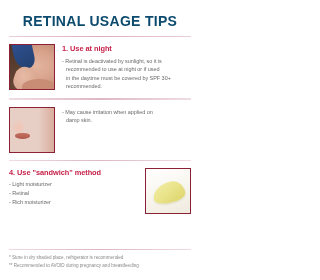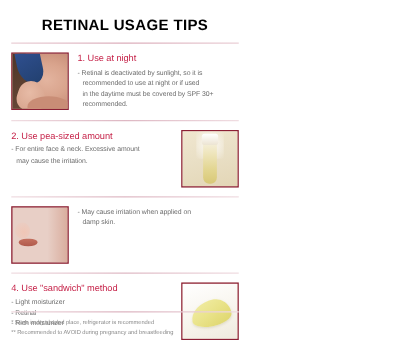--- a/index.html
+++ b/index.html
@@ -24,24 +24,24 @@
     background: #ffffff;
   }
 
   
   .title-wrap {
     padding-top: 14px;
     padding-bottom: 7px;
     text-align: center;
   }
   .title {
-    font-size: 12px;
+    font-size: 14px;
     font-weight: bold;
     letter-spacing: 0.3px;
-    color: #000000;
+    color: #0c4a6e;
     line-height: 1.1;
   }
 
   
   .divider {
     height: 1px;
     width: 100%;
     background: linear-gradient(to right, #e9cdd4, #d9a8b6 50%, #e9cdd4);
     opacity: 0.95;
   }
@@ -59,21 +59,21 @@
   .section.reverse {
     flex-direction: row-reverse;
   }
   .sec-text {
     flex: 1 1 auto;
     min-width: 0;
     padding-top: 1px;
   }
   .sec-head {
     font-size: 7.4px;
-    font-weight: normal;
+    font-weight: bold;
     color: #c51f46;
     line-height: 1.15;
     margin-bottom: 3px;
     letter-spacing: -0.05px;
   }
   .sec-body {
     font-size: 5.5px;
     line-height: 1.55;
     color: #6b6b6b;
     letter-spacing: -0.05px;
@@ -262,36 +262,20 @@
         <span class="ln">- Retinal is deactivated by sunlight, so it is</span>
         <span class="ln indent">recommended to use at night or if used</span>
         <span class="ln indent">in the daytime must be covered by SPF 30+</span>
         <span class="ln indent">recommended.</span>
       </div>
     </div>
   </div>
 
   <div class="divider soft"></div>
 
-  <div class="section reverse">
-    <div class="photo p2">
-      <div class="inner">
-        <div class="glow"></div>
-        <div class="tube"></div>
-        <div class="cap"></div>
-      </div>
-    </div>
-    <div class="sec-text">
-      <div class="sec-head">2. Use pea-sized amount</div>
-      <div class="sec-body">
-        <span class="ln">- For entire face &amp; neck. Excessive amount</span>
-        <span class="ln indent">may cause the irritation.</span>
-      </div>
-    </div>
-  </div>
 
   <div class="divider soft"></div>
 
   <div class="section">
     <div class="photo p3">
       <div class="inner">
         <div class="nose"></div>
         <div class="lip"></div>
         <div class="edgeshade"></div>
       </div>

